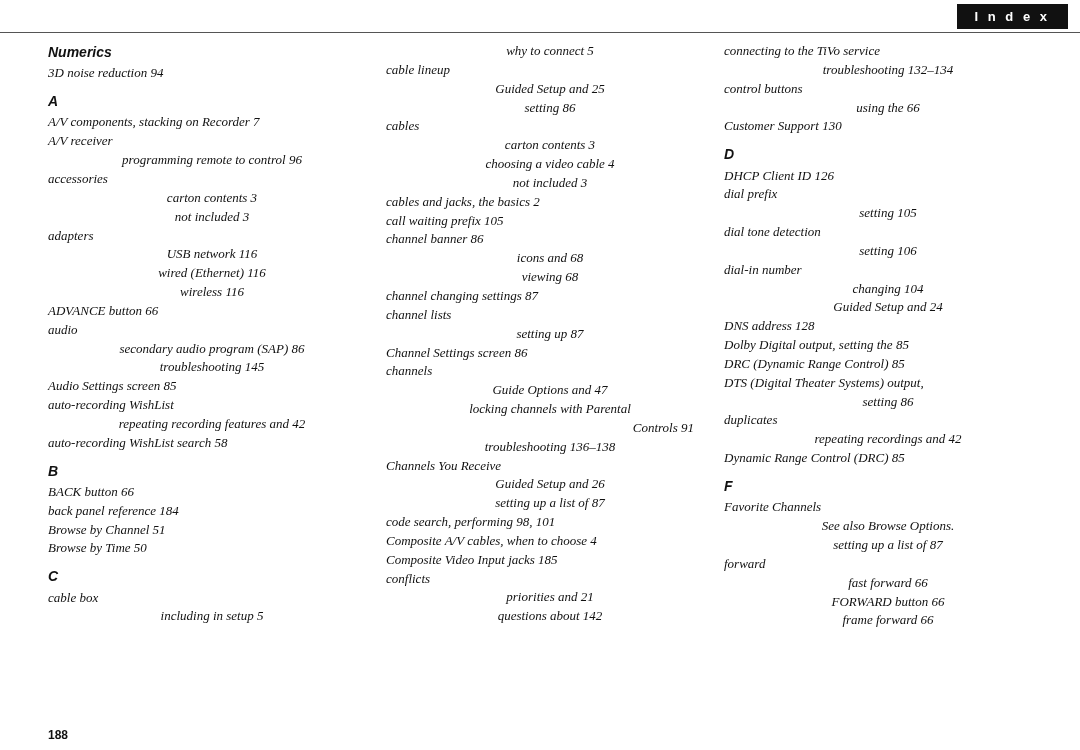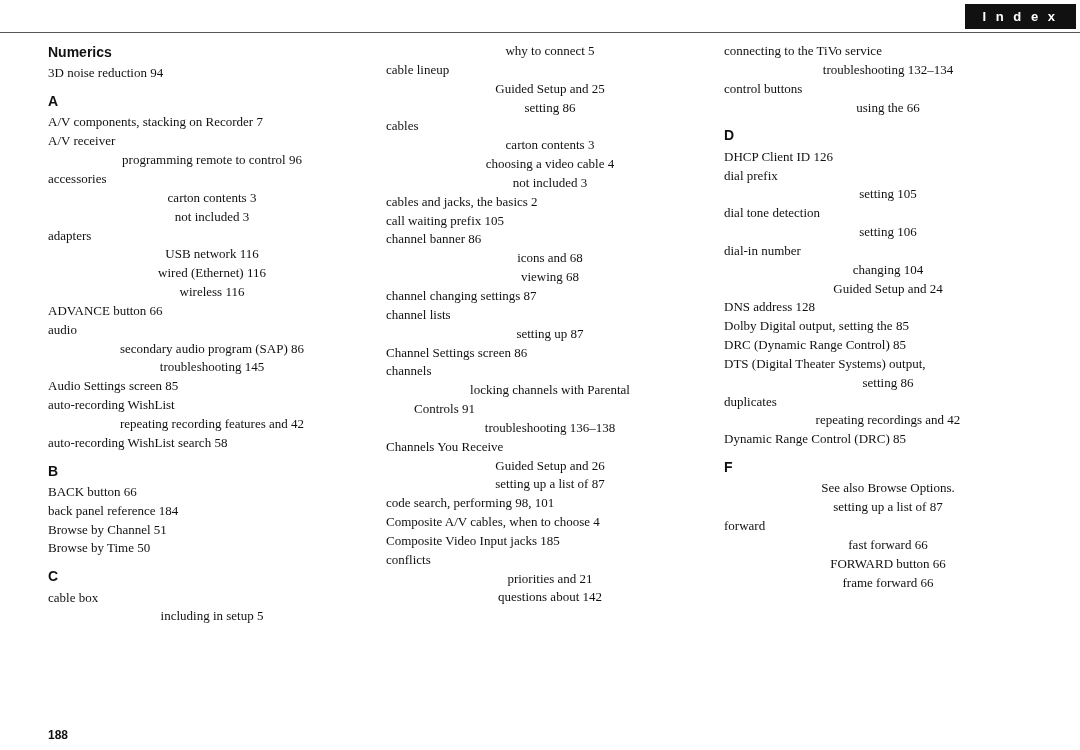--- a/index.html
+++ b/index.html
@@ -27,21 +27,21 @@
       background: #fff;
     }
     .index-badge {
       background: #111;
       color: #fff;
       font-family: Arial, Helvetica, sans-serif;
       font-size: 13px;
       letter-spacing: 3px;
       padding: 5px 18px 5px 18px;
       font-weight: bold;
-      margin-right: 4px;
+      margin-right: 12px;
     }
 
     
     .top-rule {
       position: absolute;
       top: 32px;
       left: 0;
       width: 100%;
       height: 1px;
       background: #555;
@@ -57,20 +57,21 @@
       display: flex;
       flex-direction: column;
     }
 
     
     .columns {
       display: flex;
       flex-direction: row;
       gap: 12px;
       flex: 1;
+      font-style: italic;
     }
 
     .col {
       flex: 1;
       padding-right: 18px;
       font-size: 13px;
       line-height: 1.45;
     }
     .col:last-child { padding-right: 0; }
 
@@ -89,20 +90,21 @@
       display: block;
     }
     .entry-sub {
       display: block;
       padding-left: 20px;
       text-align: center;
     }
     .entry-sub2 {
       display: block;
       padding-left: 28px;
+      text-align: right;
     }
 
     
     .page-number {
       position: absolute;
       bottom: 8px;
       left: 48px;
       font-weight: bold;
       font-size: 12px;
       font-family: Arial, Helvetica, sans-serif;
@@ -163,56 +165,59 @@
         <span class="entry-main">cables and jacks, the basics 2</span>
         <span class="entry-main">call waiting prefix 105</span>
         <span class="entry-main">channel banner 86</span>
         <span class="entry-sub">icons and 68</span>
         <span class="entry-sub">viewing 68</span>
         <span class="entry-main">channel changing settings 87</span>
         <span class="entry-main">channel lists</span>
         <span class="entry-sub">setting up 87</span>
         <span class="entry-main">Channel Settings screen 86</span>
         <span class="entry-main">channels</span>
+        <span class="entry-sub">Guide Options and 47</span>
         <span class="entry-sub">locking channels with Parental</span>
         <span class="entry-sub2">Controls 91</span>
         <span class="entry-sub">troubleshooting 136–138</span>
         <span class="entry-main">Channels You Receive</span>
         <span class="entry-sub">Guided Setup and 26</span>
         <span class="entry-sub">setting up a list of 87</span>
         <span class="entry-main">code search, performing 98, 101</span>
         <span class="entry-main">Composite A/V cables, when to choose 4</span>
         <span class="entry-main">Composite Video Input jacks 185</span>
         <span class="entry-main">conflicts</span>
         <span class="entry-sub">priorities and 21</span>
         <span class="entry-sub">questions about 142</span>
       </div>
       <div class="col">
         <span class="entry-main">connecting to the TiVo service</span>
         <span class="entry-sub">troubleshooting 132–134</span>
         <span class="entry-main">control buttons</span>
         <span class="entry-sub">using the 66</span>
+        <span class="entry-main">Customer Support 130</span>
         <div class="section-head">D</div>
         <span class="entry-main">DHCP Client ID 126</span>
         <span class="entry-main">dial prefix</span>
         <span class="entry-sub">setting 105</span>
         <span class="entry-main">dial tone detection</span>
         <span class="entry-sub">setting 106</span>
         <span class="entry-main">dial-in number</span>
         <span class="entry-sub">changing 104</span>
         <span class="entry-sub">Guided Setup and 24</span>
         <span class="entry-main">DNS address 128</span>
         <span class="entry-main">Dolby Digital output, setting the 85</span>
         <span class="entry-main">DRC (Dynamic Range Control) 85</span>
         <span class="entry-main">DTS (Digital Theater Systems) output,</span>
         <span class="entry-sub">setting 86</span>
         <span class="entry-main">duplicates</span>
         <span class="entry-sub">repeating recordings and 42</span>
         <span class="entry-main">Dynamic Range Control (DRC) 85</span>
         <div class="section-head">F</div>
+        <span class="entry-main">Favorite Channels</span>
         <span class="entry-sub">See also Browse Options.</span>
         <span class="entry-sub">setting up a list of 87</span>
         <span class="entry-main">forward</span>
         <span class="entry-sub">fast forward 66</span>
         <span class="entry-sub">FORWARD button 66</span>
         <span class="entry-sub">frame forward 66</span>
       </div>
     </div>
 </div>
 

